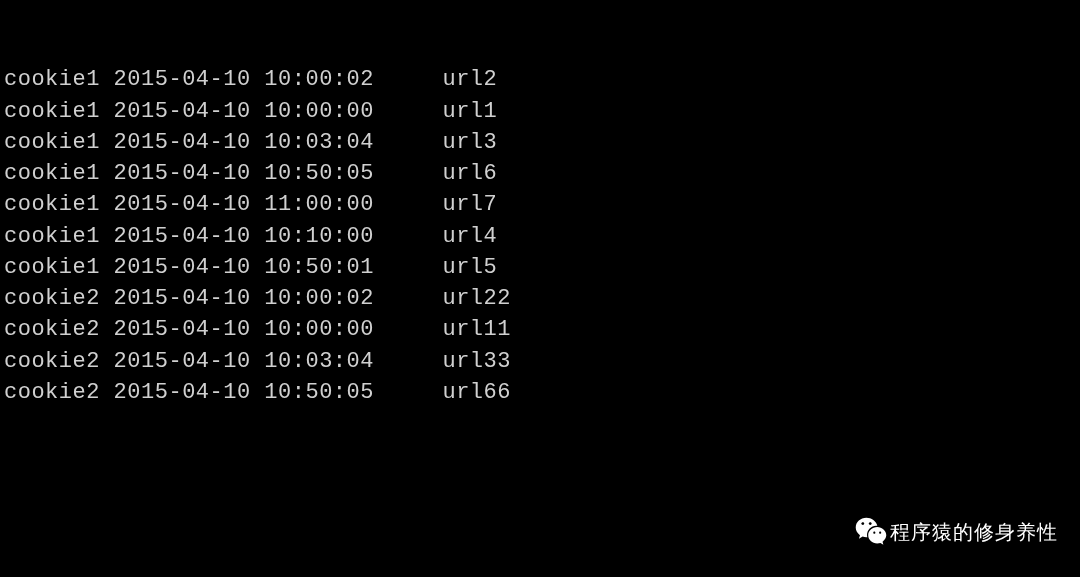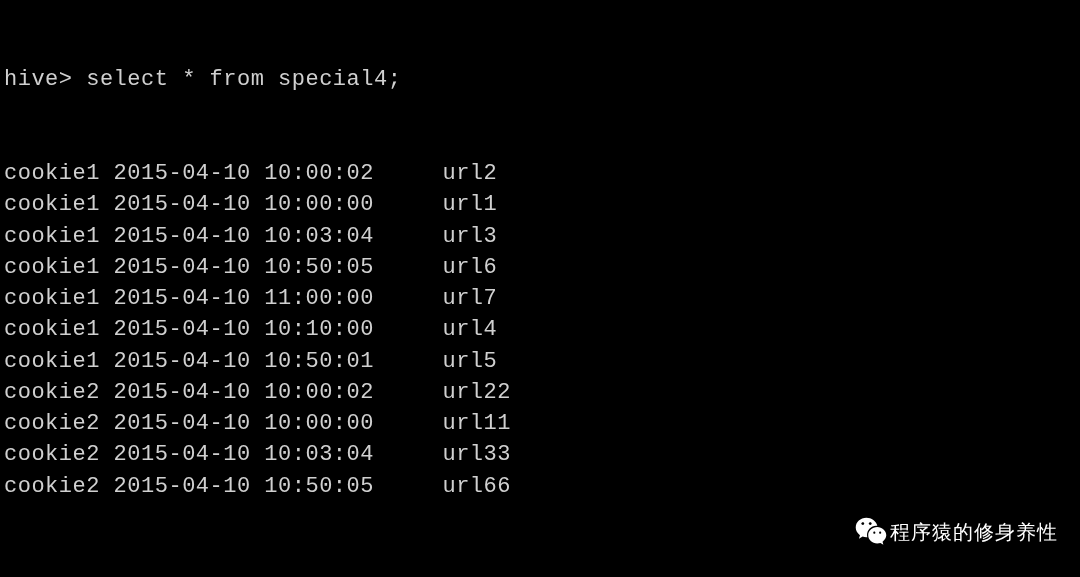--- a/index.html
+++ b/index.html
@@ -52,21 +52,20 @@
     .wechat-icon svg {
       width: 34px;
       height: 34px;
       fill: #ffffff;
     }
   </style>
 </head>
 <body>
 
 <div class="terminal">
-  <div class="row"><span class="prompt">hive&gt;</span> <span>select * from special4;</span></div>
   <div id="result-rows"><div class="row">cookie1 2015-04-10 10:00:02     url2</div><div class="row">cookie1 2015-04-10 10:00:00     url1</div><div class="row">cookie1 2015-04-10 10:03:04     url3</div><div class="row">cookie1 2015-04-10 10:50:05     url6</div><div class="row">cookie1 2015-04-10 11:00:00     url7</div><div class="row">cookie1 2015-04-10 10:10:00     url4</div><div class="row">cookie1 2015-04-10 10:50:01     url5</div><div class="row">cookie2 2015-04-10 10:00:02     url22</div><div class="row">cookie2 2015-04-10 10:00:00     url11</div><div class="row">cookie2 2015-04-10 10:03:04     url33</div><div class="row">cookie2 2015-04-10 10:50:05     url66</div></div>
   
   
 </div>
 
 <div class="watermark">
   <span class="wechat-icon">
     <svg viewBox="0 0 1024 1024" xmlns="http://www.w3.org/2000/svg">
       <path d="M664 320c13 0 26 1 39 3C667 186 529 85 372 85 196 85 52 213 52 376c0 94 48 171 128 231l-32 107 112-63c40 11 72 22 112 22 10 0 20-1 30-2-6-22-10-46-10-70 0-146 122-281 272-281zM492 215c24 0 40 17 40 43 0 26-16 43-40 43s-48-17-48-43c0-26 24-43 48-43zm-224 86c-24 0-48-17-48-43 0-26 24-43 48-43s40 17 40 43c0 26-16 43-40 43z"></path>
       <path d="M972 609c0-137-128-248-272-248-152 0-272 112-272 248 0 137 120 248 272 248 32 0 64-8 96-16l88 53-24-88c64-53 112-125 112-197zm-360-43c-16 0-32-17-32-35s16-35 32-35 32 17 32 35-16 35-32 35zm176 0c-16 0-32-17-32-35s16-35 32-35 32 17 32 35-16 35-32 35z"></path>

